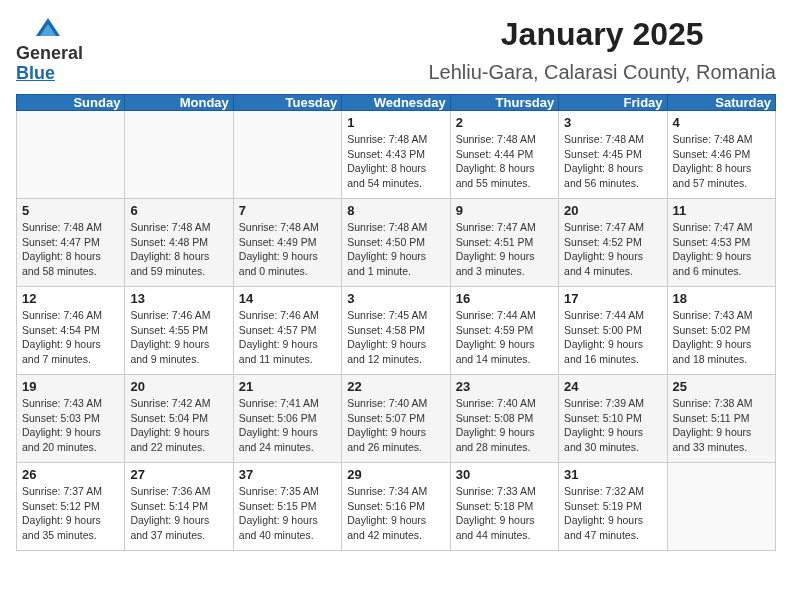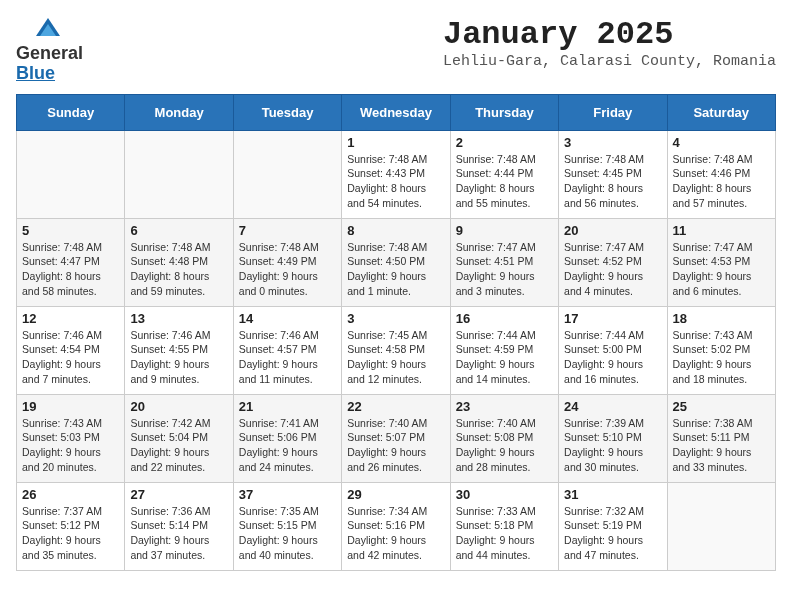--- a/index.html
+++ b/index.html
@@ -36,44 +36,44 @@
       font-weight: bold;
       color: #1a6aad;
       text-decoration: underline;
     }
     .logo-icon {
       width: 28px;
       height: 28px;
       margin-right: 4px;
     }
     .title-block {
-      text-align: left;
-      font-family: Liberation Mono, monospace;
+      text-align: center;
     }
     .month-title {
       font-size: 32px;
       font-weight: bold;
       color: #222;
     }
     .location {
-      font-size: 15px;
+      font-size: 20px;
       color: #555;
+      margin-top: 8px;
     }
     table {
       width: 100%;
       border-collapse: collapse;
       table-layout: fixed;
     }
     thead tr th {
       background-color: #2973b8;
       color: #fff;
       font-size: 13px;
       font-weight: bold;
-      padding: 10px 4px;
-      text-align: center;
+      padding: 0 4px;
+      text-align: right;
       border: 1px solid #1a5a9a;
     }
     tbody tr td {
       border: 1px solid #ccc;
       vertical-align: top;
       padding: 4px 5px;
       height: 88px;
       font-size: 11px;
       color: #222;
       background: #fff;

